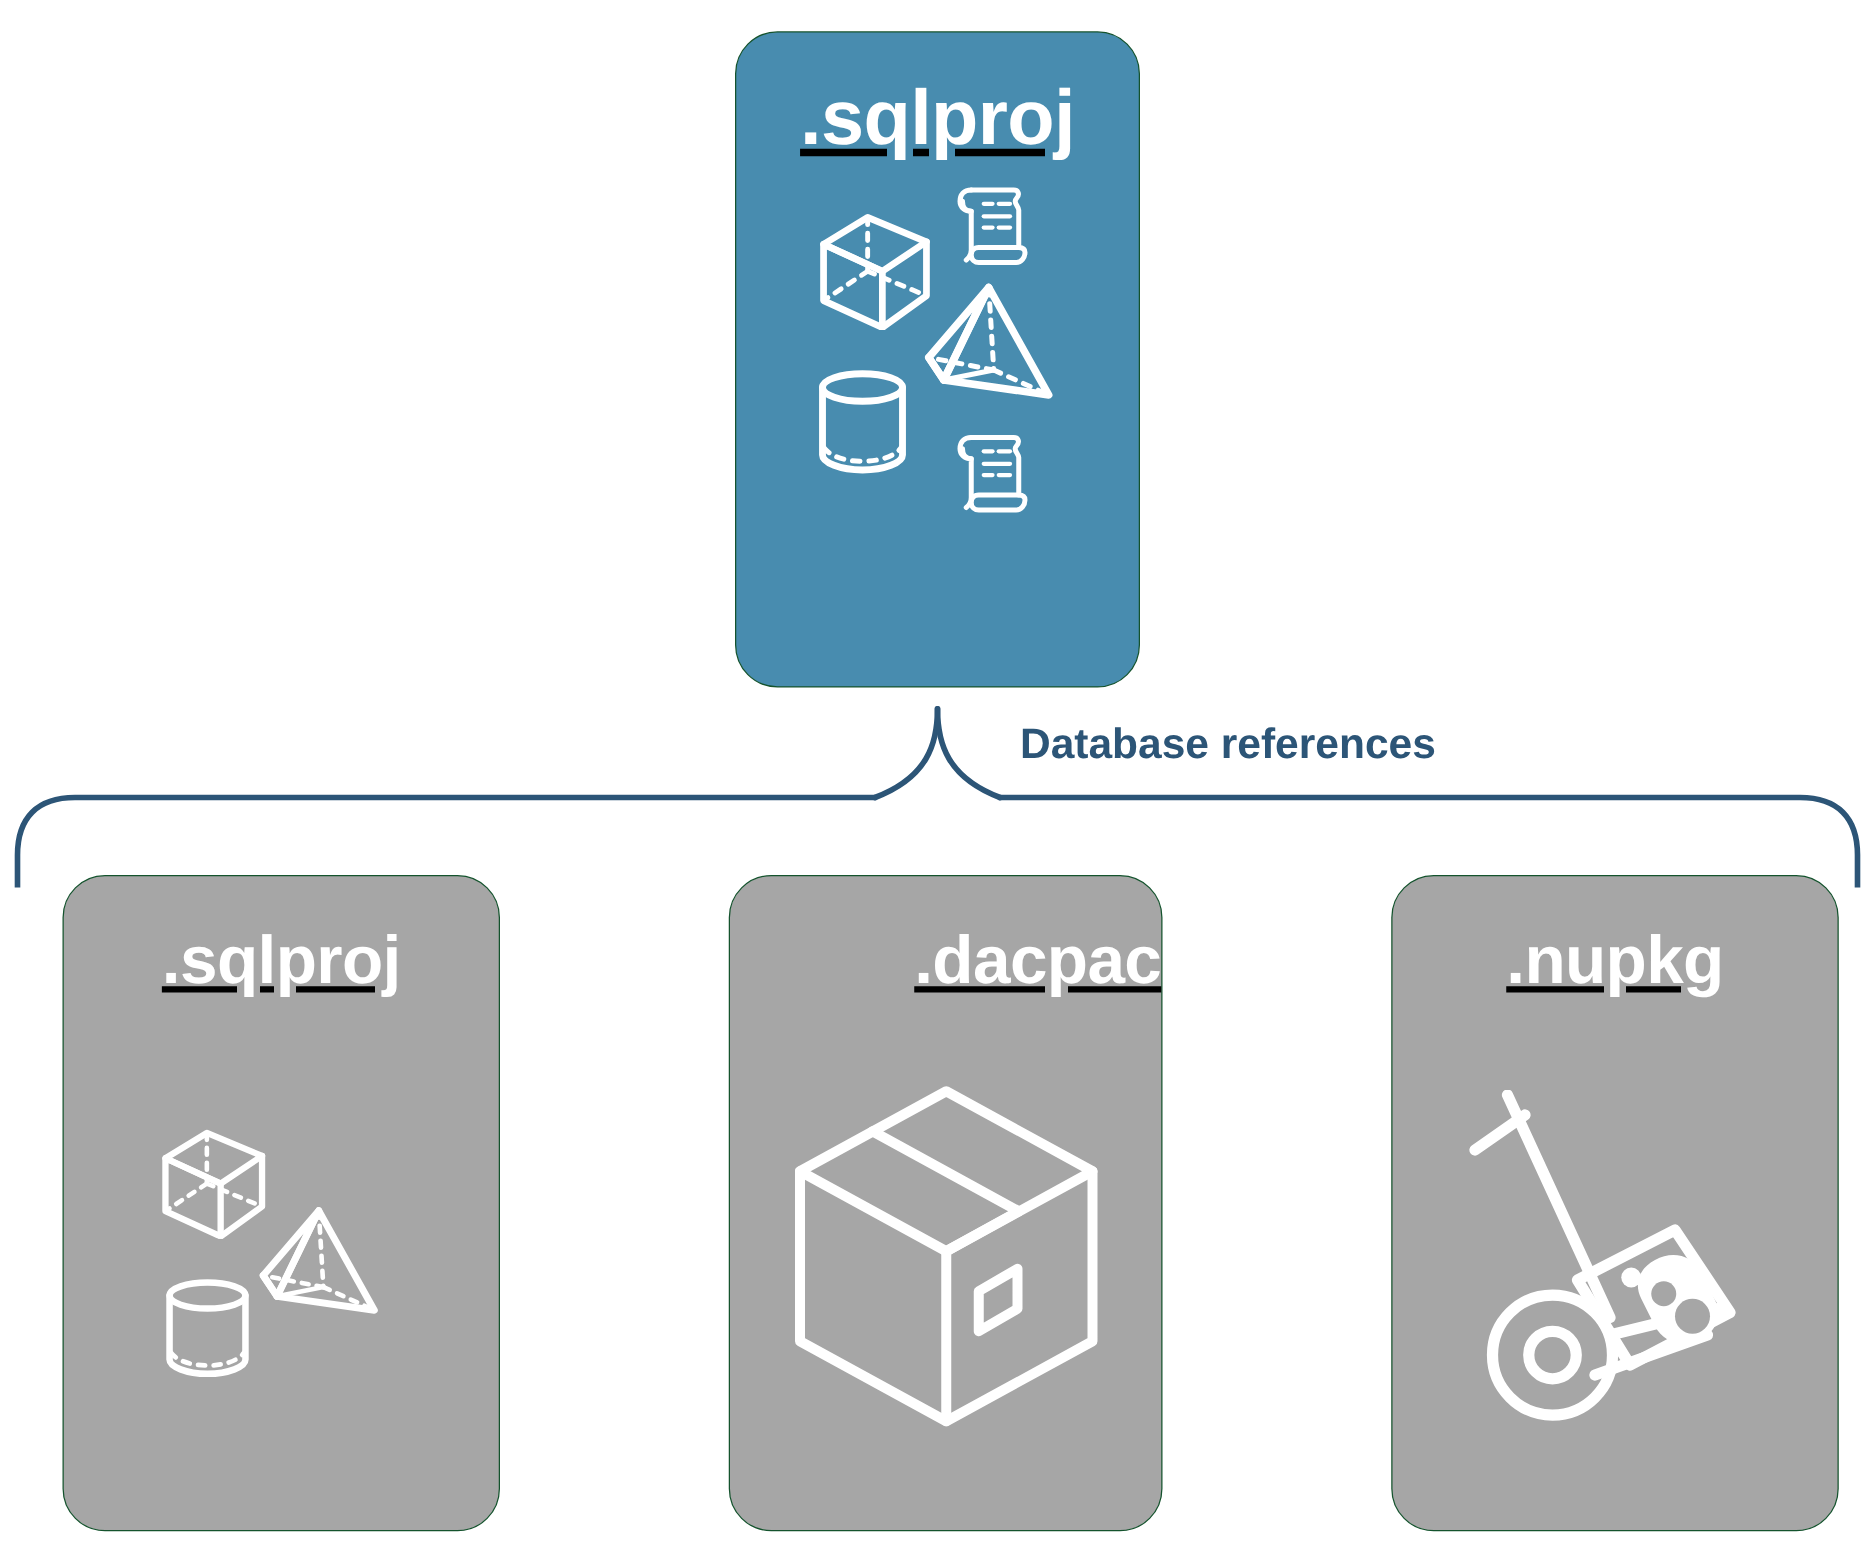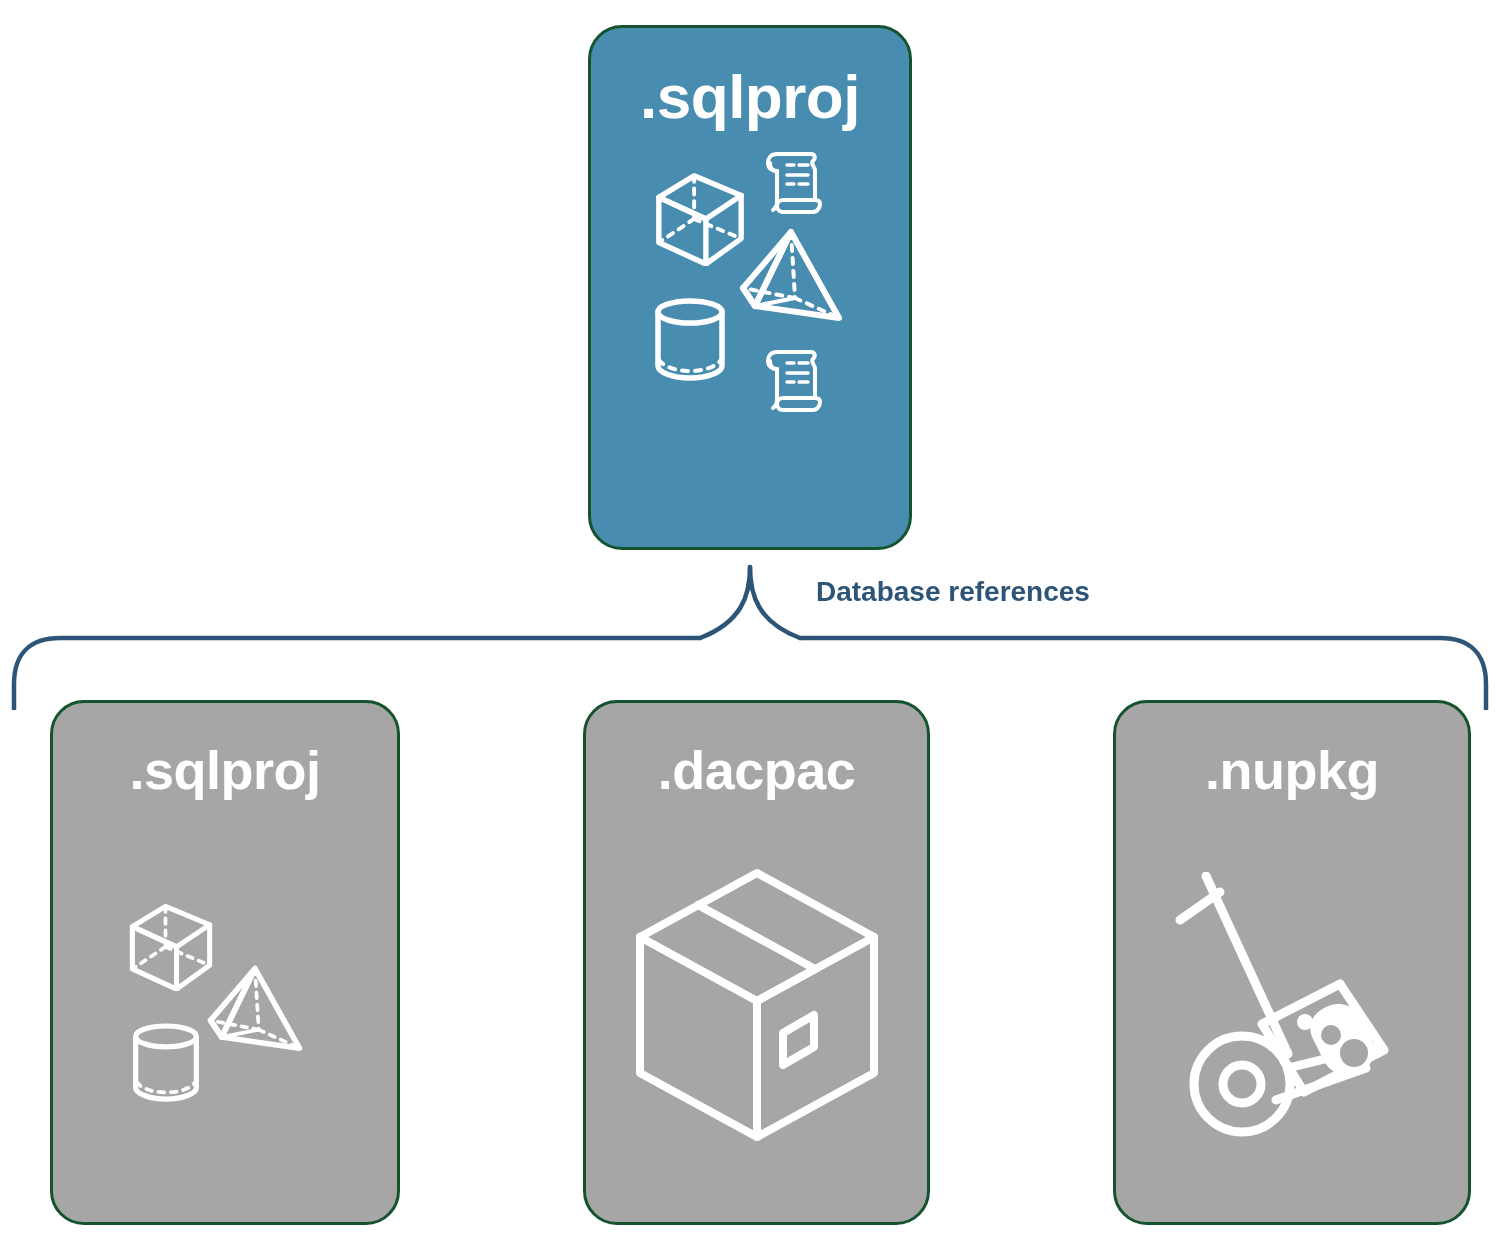--- a/index.html
+++ b/index.html
@@ -19,24 +19,25 @@
     position: absolute;
     left: 0; top: 0;
     width: 1500px;
     height: 1250px;
   }
 
   .card {
     position: absolute;
     box-sizing: border-box;
     border-radius: 34px;
-    border: 3px solid #14532d;
+    border: 1px solid #14532d;
     display: flex;
     flex-direction: column;
     align-items: center;
+    text-decoration: underline;
   }
   .card.teal  { background: #488caf; }
   .card.gray  { background: #a6a6a6; }
 
   .card-title {
     color: #ffffff;
     font-weight: bold;
     letter-spacing: -0.5px;
     line-height: 1;
     white-space: nowrap;
@@ -56,21 +57,21 @@
     height: 270px;
     margin-top: 18px;
   }
 
   
   .card-bottom {
     top: 700px;
     height: 525px;
   }
   #card-sqlproj { left: 50px;   width: 350px; }
-  #card-dacpac  { left: 583px;  width: 347px; }
+  #card-dacpac  { left: 583px;  width: 347px; align-items: flex-end; }
   #card-nupkg   { left: 1113px; width: 358px; }
 
   .card-bottom .card-title { font-size: 54px; margin-top: 40px; }
   .card-bottom .icon-area {
     position: relative;
     flex: 1;
     width: 100%;
     display: flex;
     align-items: center;
     justify-content: center;
@@ -82,21 +83,21 @@
     left: 0;
     top: 550px;
     width: 1500px;
     height: 160px;
     pointer-events: none;
   }
   #brace-label {
     position: absolute;
     left: 816px;
     top: 578px;
-    font-size: 28px;
+    font-size: 34px;
     font-weight: bold;
     color: #2c5577;
     white-space: nowrap;
     line-height: 1;
   }
 
   .ic { position: absolute; }
 </style>
 </head>
 <body>

